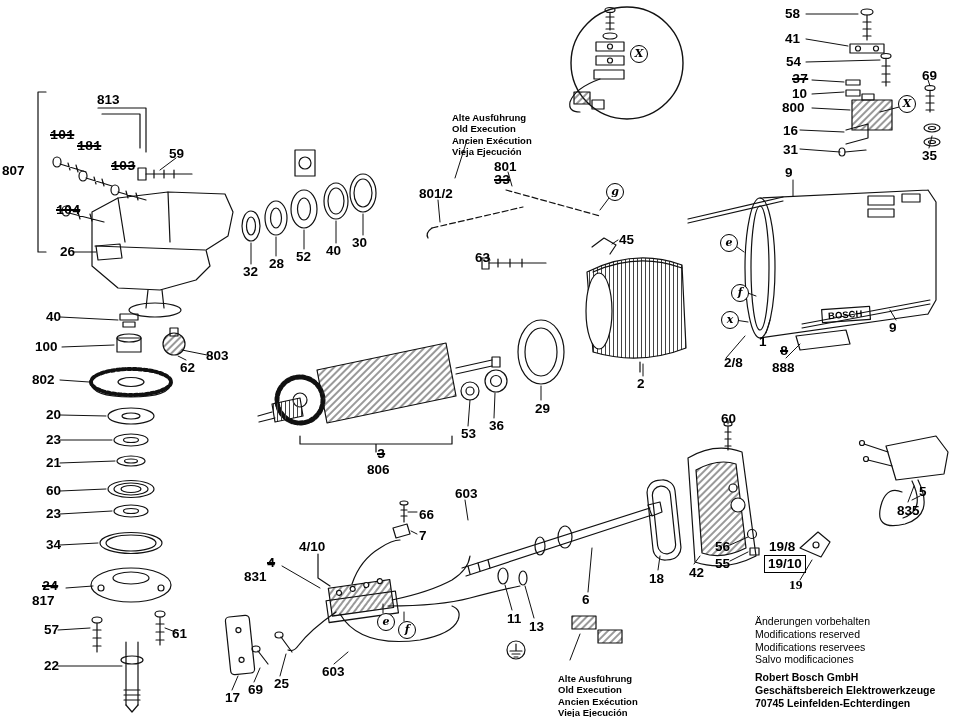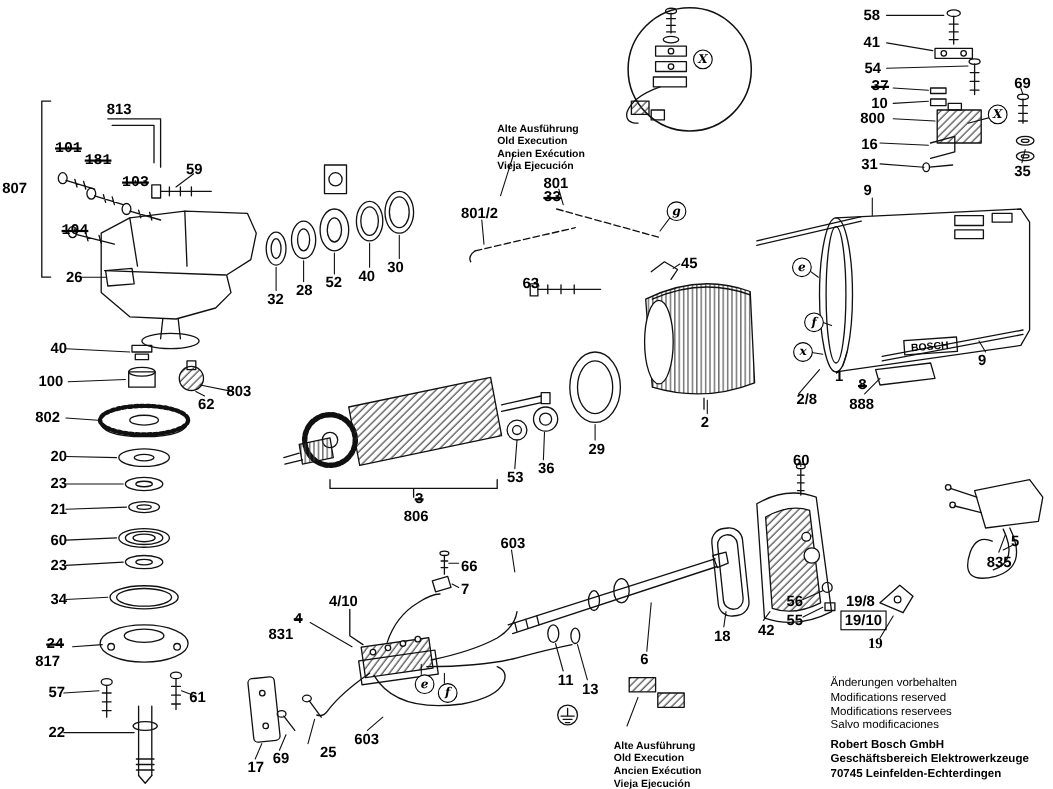--- a/index.html
+++ b/index.html
@@ -352,21 +352,21 @@
       <div class="plabel" style="left: 46px; top: 484px;">60</div>
       <div class="plabel" style="left: 46px; top: 507px;">23</div>
       <div class="plabel" style="left: 46px; top: 538px;">34</div>
       <div class="plabel strike" style="left: 42px; top: 580px; text-align: right;">24</div>
       <div class="plabel" style="left: 32px; top: 594px;">817</div>
       <div class="plabel" style="left: 44px; top: 623px;">57</div>
       <div class="plabel" style="left: 44px; top: 659px;">22</div>
       <div class="plabel" style="left: 172px; top: 627px;">61</div>
       <div class="plabel" style="left: 225px; top: 691px;">17</div>
       <div class="plabel" style="left: 248px; top: 683px;">69</div>
-      <div class="plabel" style="left: 291px; top: 677px;">25</div>
+      <div class="plabel" style="left: 274px; top: 677px;">25</div>
       <div class="plabel" style="left: 322px; top: 665px;">603</div>
       <div class="plabel" style="left: 299px; top: 540px;">4/10</div>
       <div class="plabel strike" style="left: 267px; top: 557px;">4</div>
       <div class="plabel" style="left: 244px; top: 570px;">831</div>
       <div class="plabel" style="left: 419px; top: 508px;">66</div>
       <div class="plabel" style="left: 419px; top: 529px;">7</div>
       <div class="plabel" style="left: 455px; top: 487px;">603</div>
       <div class="plabel" style="left: 507px; top: 612px;">11</div>
       <div class="plabel" style="left: 529px; top: 620px;">13</div>
       <div class="plabel strike" style="left: 377px; top: 448px;">3</div>

